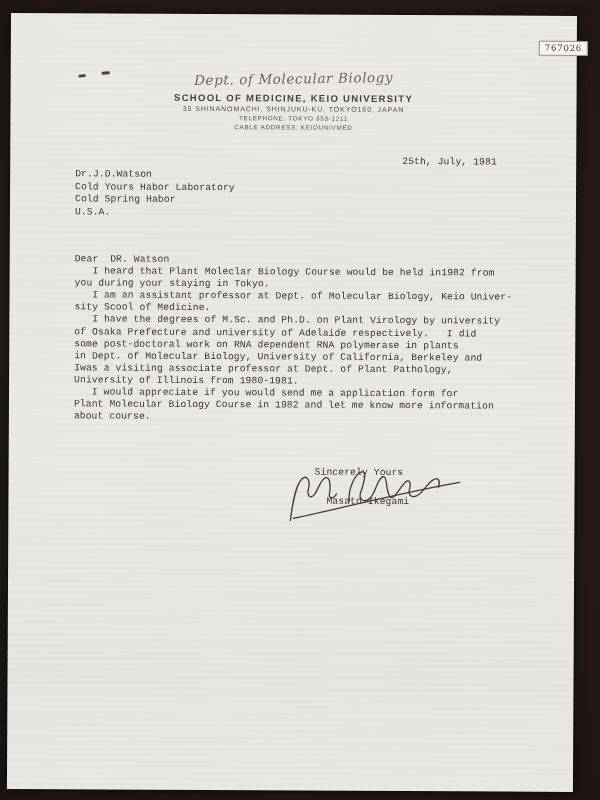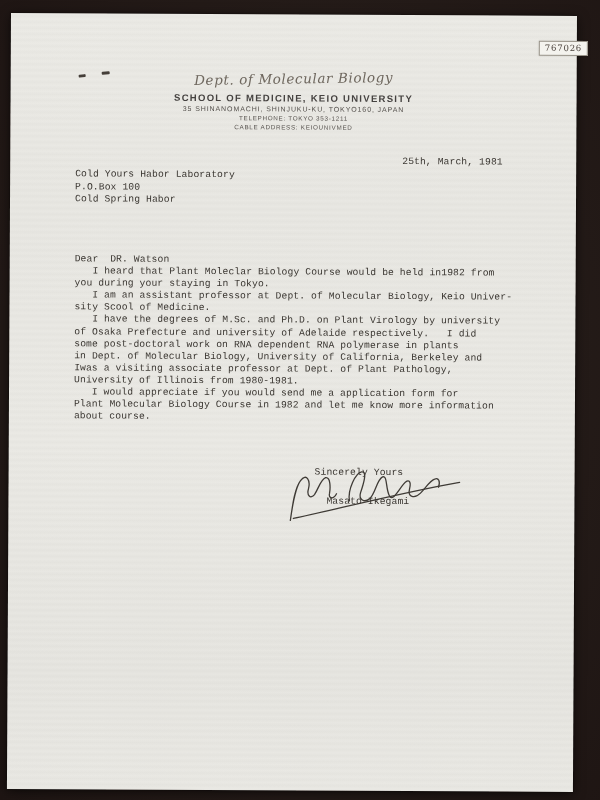--- a/index.html
+++ b/index.html
@@ -118,26 +118,27 @@
 
     <div class="pen-mark mark-a"></div>
     <div class="pen-mark mark-b"></div>
 
     <div class="hand-dept">Dept. of Molecular Biology</div>
     <div class="lh-school">SCHOOL OF MEDICINE, KEIO UNIVERSITY</div>
     <div class="lh-addr">35 SHINANOMACHI, SHINJUKU-KU, TOKYO160, JAPAN</div>
     <div class="lh-tel">TELEPHONE: TOKYO 353-1211</div>
     <div class="lh-cable">CABLE ADDRESS: KEIOUNIVMED</div>
 
-    <div class="mono date-line">25th, March, 1981</div>
+    <div class="mono date-line">25th, July, 1981</div>
 
     <div class="recipient">
+      <div class="line">Dr.J.D.Watson</div>
       <div class="line">Cold Yours Habor Laboratory</div>
-      <div class="line">P.O.Box 100</div>
       <div class="line">Cold Spring Habor</div>
+      <div class="line">U.S.A.</div>
     </div>
 
     <div class="letter-body">
       <div class="line">Dear  DR. Watson</div>
       <div class="line">   I heard that Plant Moleclar Biology Course would be held in1982 from</div>
       <div class="line">you during your staying in Tokyo.</div>
       <div class="line">   I am an assistant professor at Dept. of Molecular Biology, Keio Univer-</div>
       <div class="line">sity Scool of Medicine.</div>
       <div class="line">   I have the degrees of M.Sc. and Ph.D. on Plant Virology by university</div>
       <div class="line">of Osaka Prefecture and university of Adelaide respectively.   I did</div>

